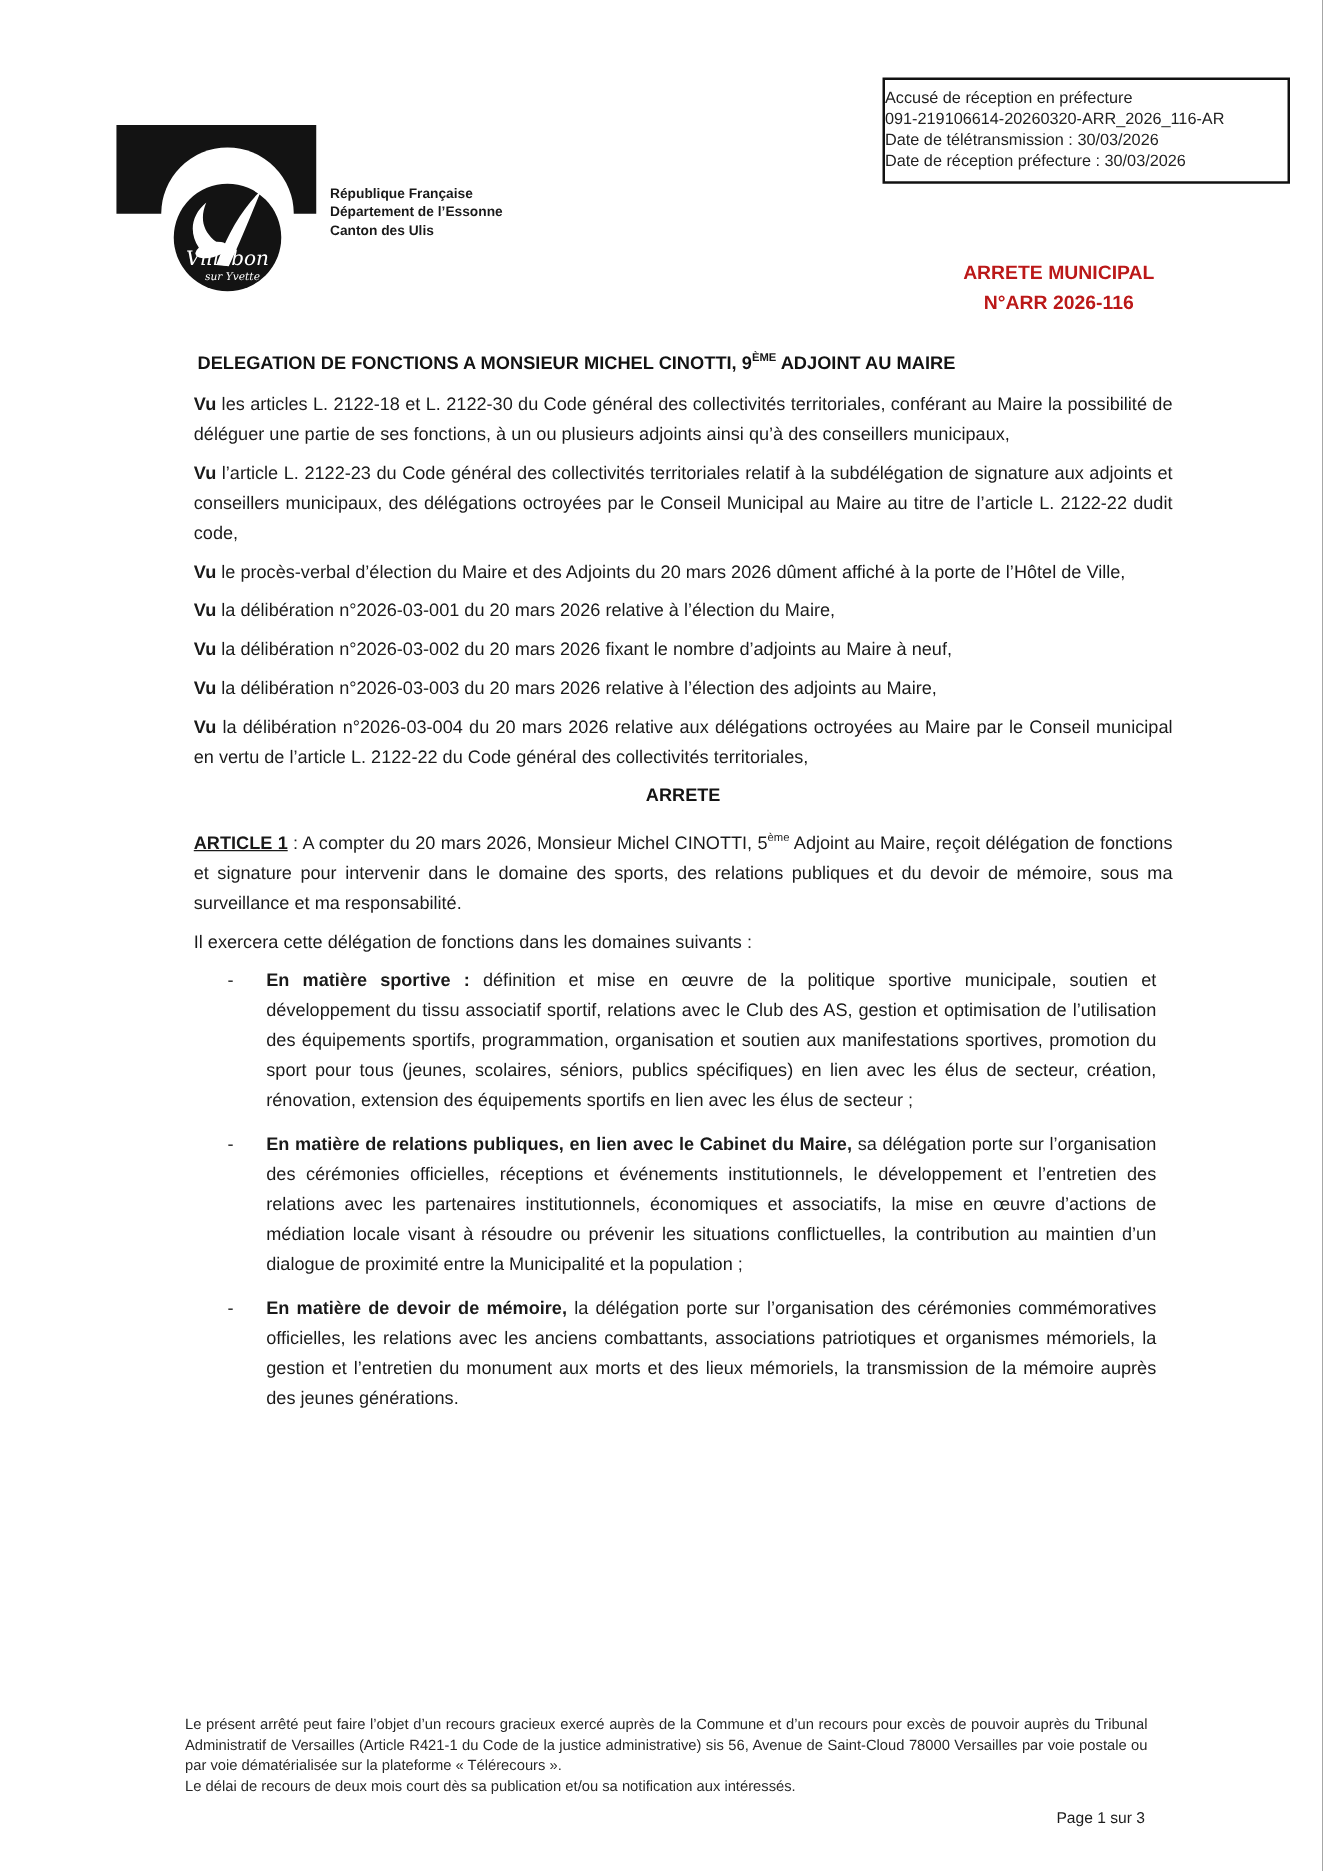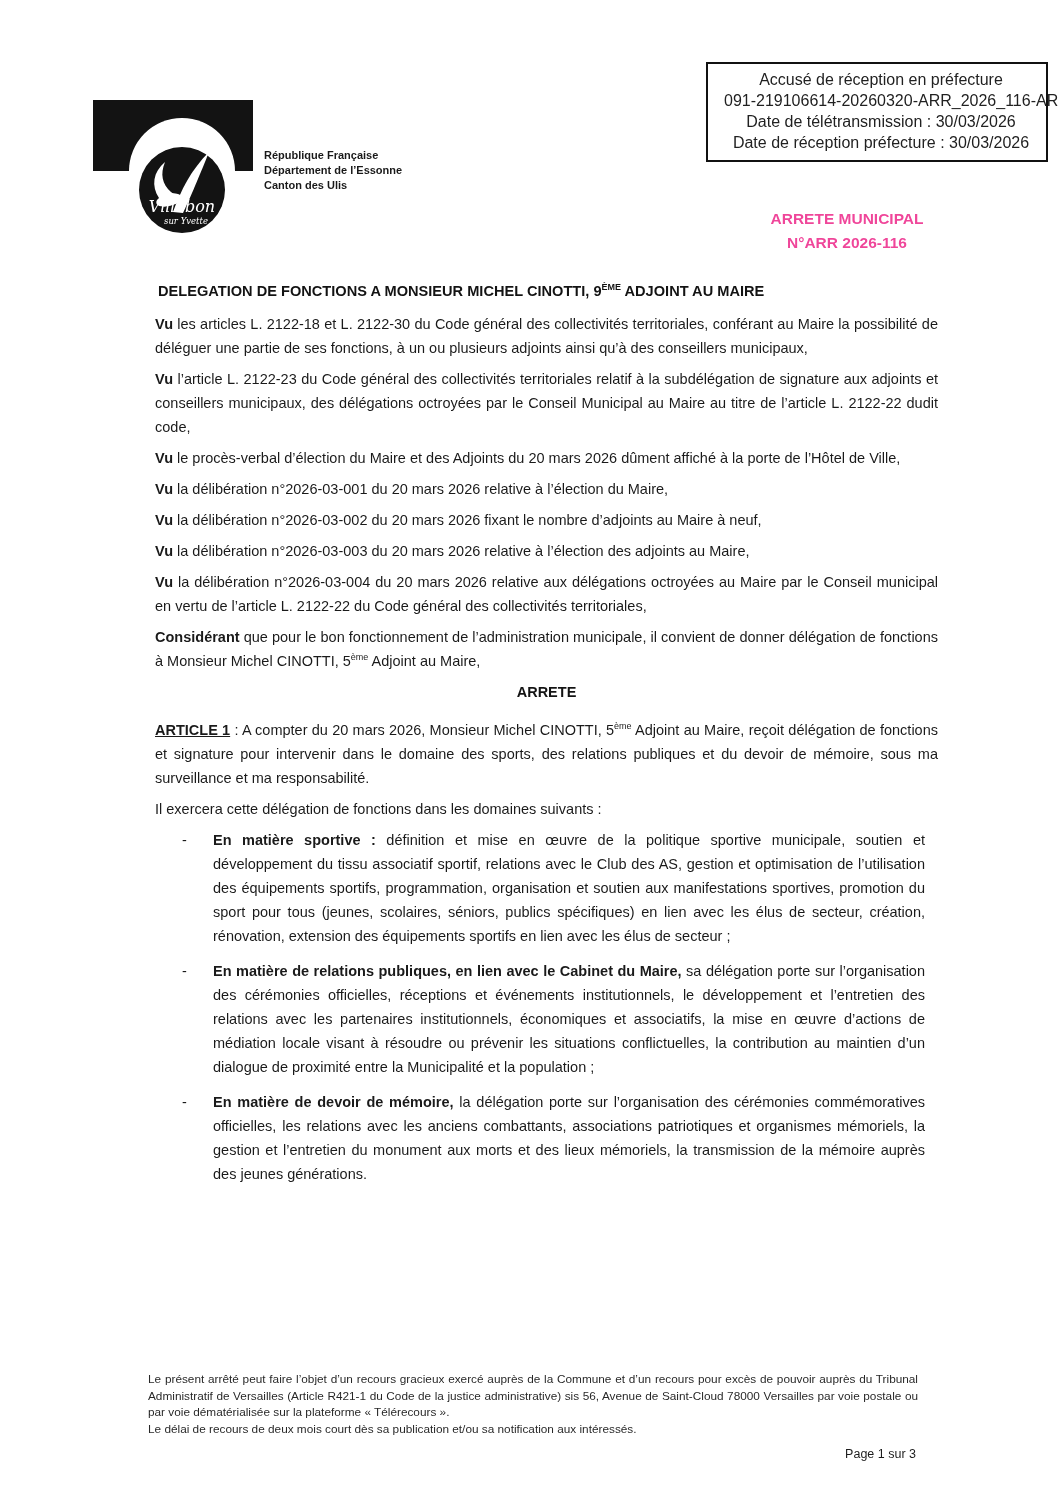--- a/index.html
+++ b/index.html
@@ -10,38 +10,37 @@
     background:#ffffff;
     font-family:"Liberation Sans", sans-serif;
     color:#1d1d1d;
     overflow:hidden;
     filter: blur(0.22px) contrast(1.03);
   }
   
   .reception-box{
     position:absolute;left:706px;top:62px;width:314px;
     border:2px solid #141414;
-    padding:5px 8px 7px 16px;
-    font-size:16px;line-height:1.32;
+    padding:5px 8px 7px 0;
+    font-size:13px;line-height:1.32;
     color:#242424;
-    text-align:center;
   }
   .reception-box div{white-space:nowrap;}
   
   .logo{position:absolute;left:93px;top:100px;}
   
   .authority{
     position:absolute;left:264px;top:148px;
     font-size:11px;font-weight:bold;line-height:1.38;color:#1c1c1c;
   }
   
   .doc-heading{
     position:absolute;left:757px;top:207px;width:180px;
     text-align:center;font-weight:bold;font-size:15.5px;line-height:24px;
-    color:#ec4899;
+    color:#b91c1c;
   }
   
   .doc-title{
     position:absolute;left:158px;top:283px;width:800px;
     font-weight:bold;font-size:14.6px;color:#161616;
   }
   .doc-title sup, .body sup{font-size:9px;line-height:0;vertical-align:super;}
   
   .body{
     position:absolute;left:155px;top:312px;width:783px;
@@ -117,21 +116,20 @@
     <p class="p"><span class="lead">Vu</span><span> le procès-verbal d’élection du Maire et des Adjoints du 20 mars 2026 dûment affiché à la porte de l’Hôtel de Ville,</span></p>
 
     <p class="p"><span class="lead">Vu</span><span> la délibération n°2026-03-001 du 20 mars 2026 relative à l’élection du Maire,</span></p>
 
     <p class="p"><span class="lead">Vu</span><span> la délibération n°2026-03-002 du 20 mars 2026 fixant le nombre d’adjoints au Maire à neuf,</span></p>
 
     <p class="p"><span class="lead">Vu</span><span> la délibération n°2026-03-003 du 20 mars 2026 relative à l’élection des adjoints au Maire,</span></p>
 
     <p class="p"><span class="lead">Vu</span><span> la délibération n°2026-03-004 du 20 mars 2026 relative aux délégations octroyées au Maire par le Conseil municipal en vertu de l’article L. 2122-22 du Code général des collectivités territoriales,</span></p>
 
-    <p class="p"><span class="lead">Considérant</span><span> que pour le bon fonctionnement de l’administration municipale, il convient de donner délégation de fonctions à Monsieur Michel CINOTTI, 5</span><sup>ème</sup><span> Adjoint au Maire,</span></p>
 
     <p class="p center-heading">ARRETE</p>
 
     <p class="p"><span class="article-lead">ARTICLE 1</span><span> : A compter du 20 mars 2026, Monsieur Michel CINOTTI, 5</span><sup>ème</sup><span> Adjoint au Maire, reçoit délégation de fonctions et signature pour intervenir dans le domaine des sports, des relations publiques et du devoir de mémoire, sous ma surveillance et ma responsabilité.</span></p>
 
     <p class="p no-just">Il exercera cette délégation de fonctions dans les domaines suivants :</p>
 
     <div class="bullets">
 
       <div class="bullet">

